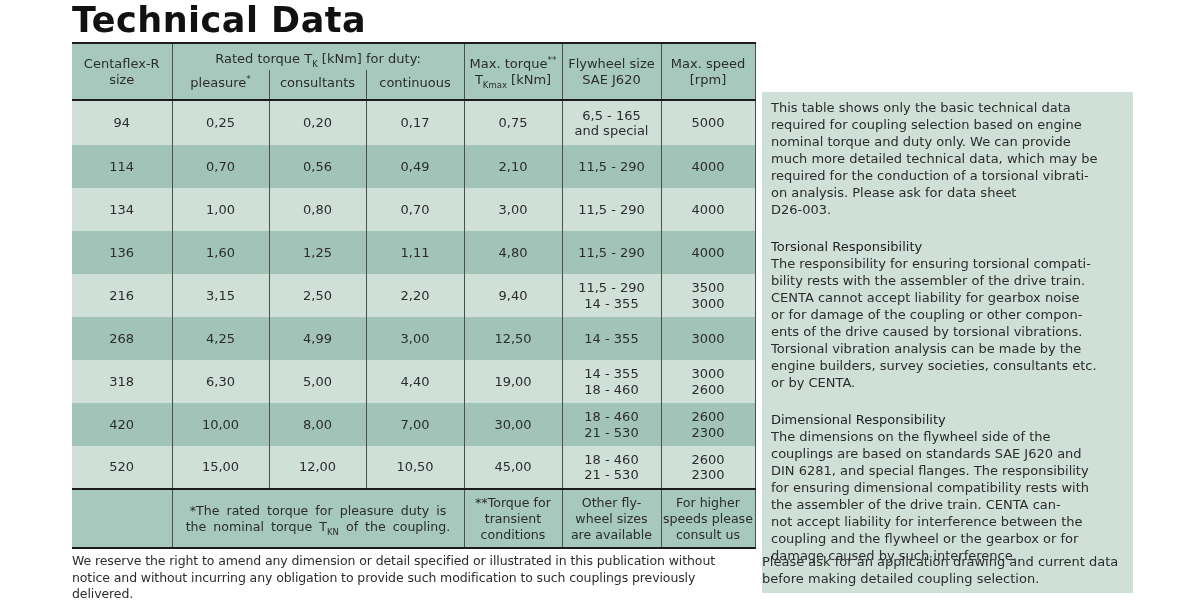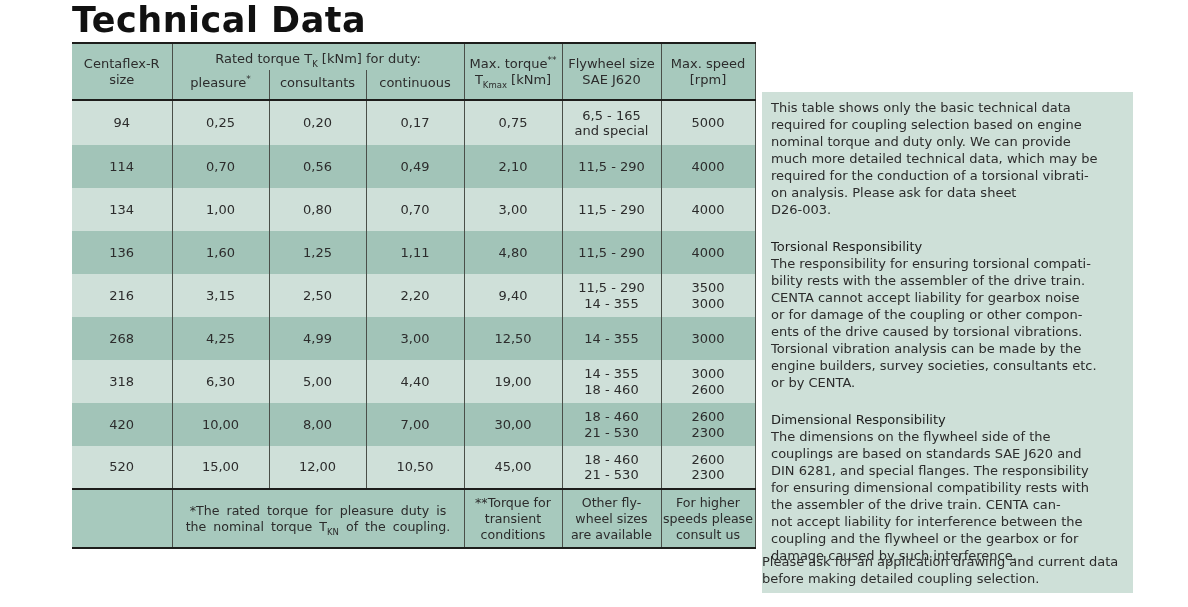--- a/index.html
+++ b/index.html
@@ -252,16 +252,19 @@
     <p class="pre-line">The dimensions on the flywheel side of the
 couplings are based on standards SAE J620 and
 DIN 6281, and special flanges. The responsibility
 for ensuring dimensional compatibility rests with
 the assembler of the drive train. CENTA can-
 not accept liability for interference between the
 coupling and the flywheel or the gearbox or for
 damage caused by such interference.</p>
   </aside>
 
+  <p class="bottom-left">We reserve the right to amend any dimension or detail specified or illustrated in this publication without
+notice and without incurring any obligation to provide such modification to such couplings previously
+delivered.</p>
   <p class="bottom-right">Please ask for an application drawing and current data
 before making detailed coupling selection.</p>
 
 </div>
 
 </body></html>

